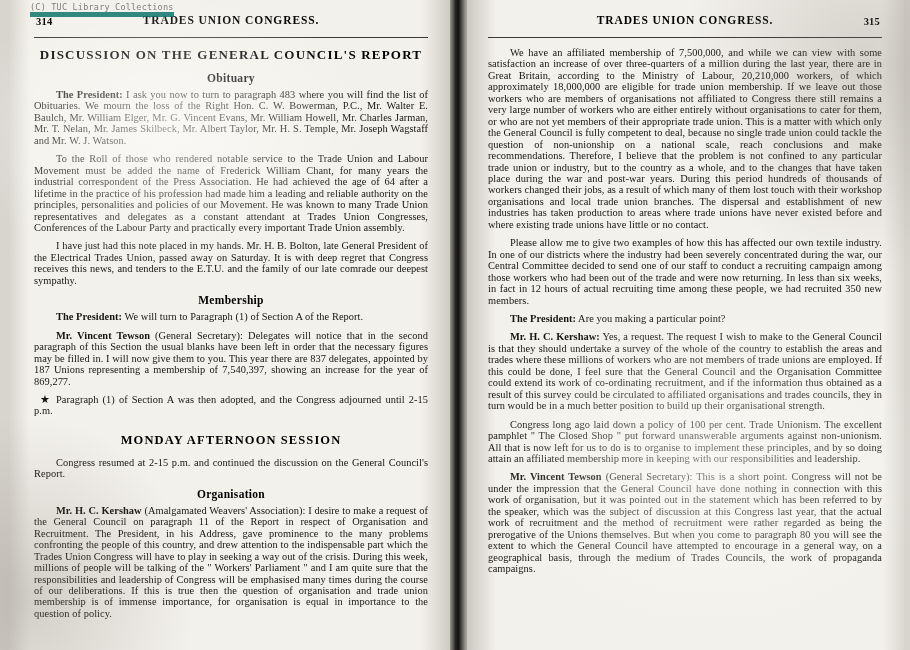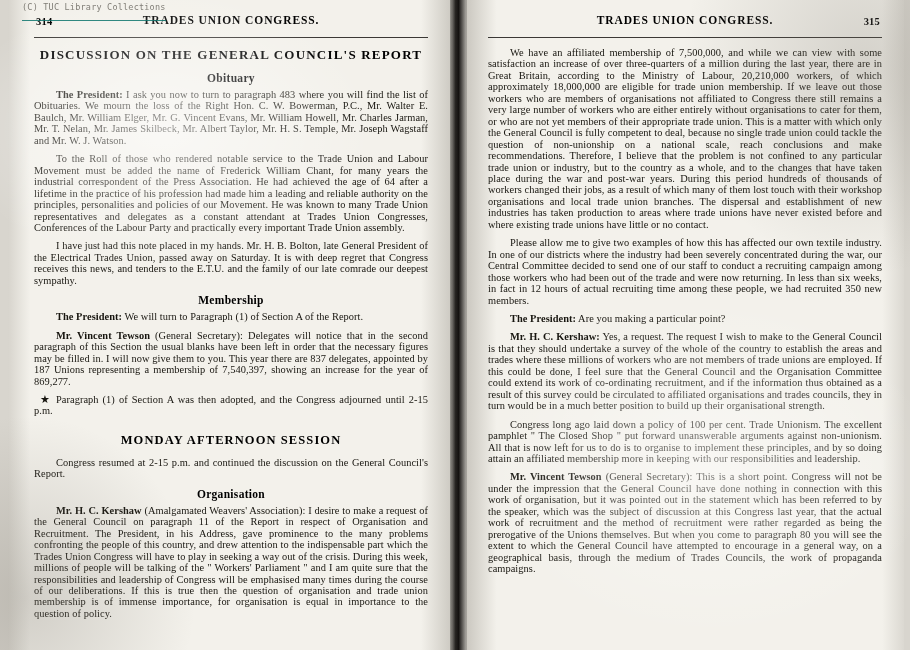--- a/index.html
+++ b/index.html
@@ -157,22 +157,23 @@
     left: 22px;
     font-family: "DejaVu Sans Mono", monospace;
     font-size: 8.5px;
     color: #6d6a63;
     letter-spacing: 0.2px;
     z-index: 7;
     white-space: nowrap;
     opacity: 0.85;
   }
   .watermark-underline {
-    border-bottom: 1px solid #0f766e;
-    padding-bottom: 8px;
+    border-bottom: 5px solid #0f766e;
+    padding-bottom: 0px;
+    margin-left: 8px;
   }
 </style>
 </head>
 <body>
 
 <div class="scan">
 
   <div class="page page-left">
 
     <div class="runhead">

